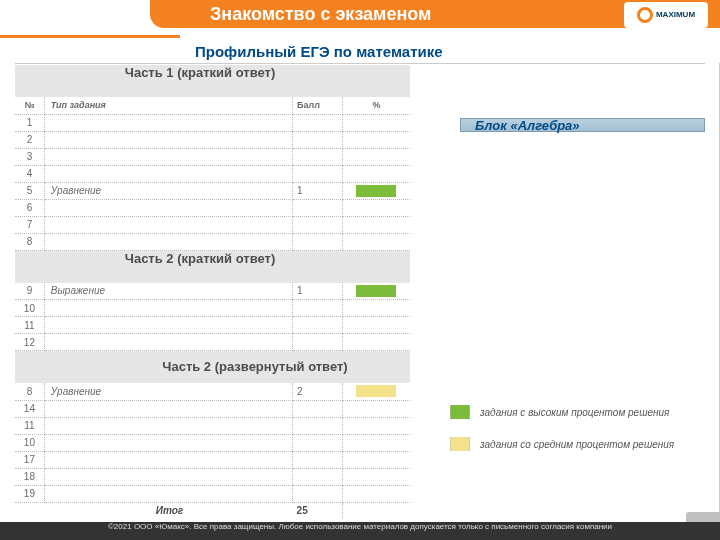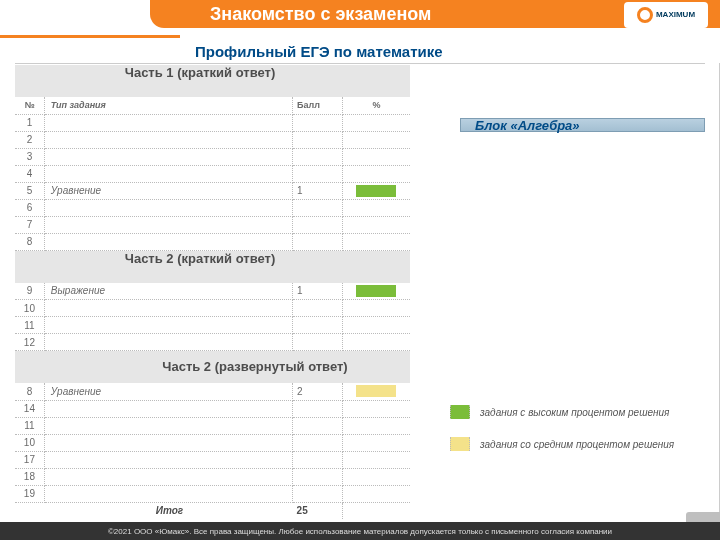--- a/index.html
+++ b/index.html
@@ -28,21 +28,21 @@
   .swatch.green{background:#7bbd3a;}
   .swatch.yellow{background:#f4e28a;}
   .total-row td{border-bottom:none;font-weight:bold;color:#4d4d4d;}
   .total-row td:nth-child(1),.total-row td:nth-child(2){border-right:none;}
   .block-tag{position:absolute;left:460px;top:118px;width:245px;height:14px;background:linear-gradient(#b9d0e0,#a3bfd2);border:1px solid #7e9db3;display:flex;align-items:center;padding-left:14px;color:#004b87;font-size:13px;font-style:italic;font-weight:bold;}
   .legend{position:absolute;left:450px;top:405px;font-size:10px;color:#555;font-style:italic;}
   .legend-row{display:flex;align-items:center;gap:10px;margin-bottom:18px;}
   .legend-sw{width:20px;height:14px;border-left:1px dotted #bbb;border-right:1px dotted #bbb;}
   .legend-sw.green{background:#7bbd3a;}
   .legend-sw.yellow{background:#f4e28a;}
-  .footer{position:absolute;bottom:0;left:0;right:0;height:18px;background:#333;color:#ddd;font-size:8px;display:flex;align-items:center;justify-content:center;}
+  .footer{position:absolute;bottom:0;left:0;right:0;height:18px;background:#333;color:#ddd;font-size:8px;display:flex;align-items:flex-start;justify-content:center;}
   .footer-tab{position:absolute;right:0;bottom:18px;width:34px;height:10px;background:#bfbfbf;border-top-left-radius:3px;}
   .right-edge{position:absolute;right:0;top:63px;bottom:28px;width:1px;background:#ccc;}
   .top-border{position:absolute;left:15px;top:63px;width:690px;height:1px;background:#ccc;}
 </style>
 </head>
 <body>
 
 <div class="topbar">
   <div class="topbar-orange"></div>
   <div class="topbar-title">Знакомство с экзаменом</div>

